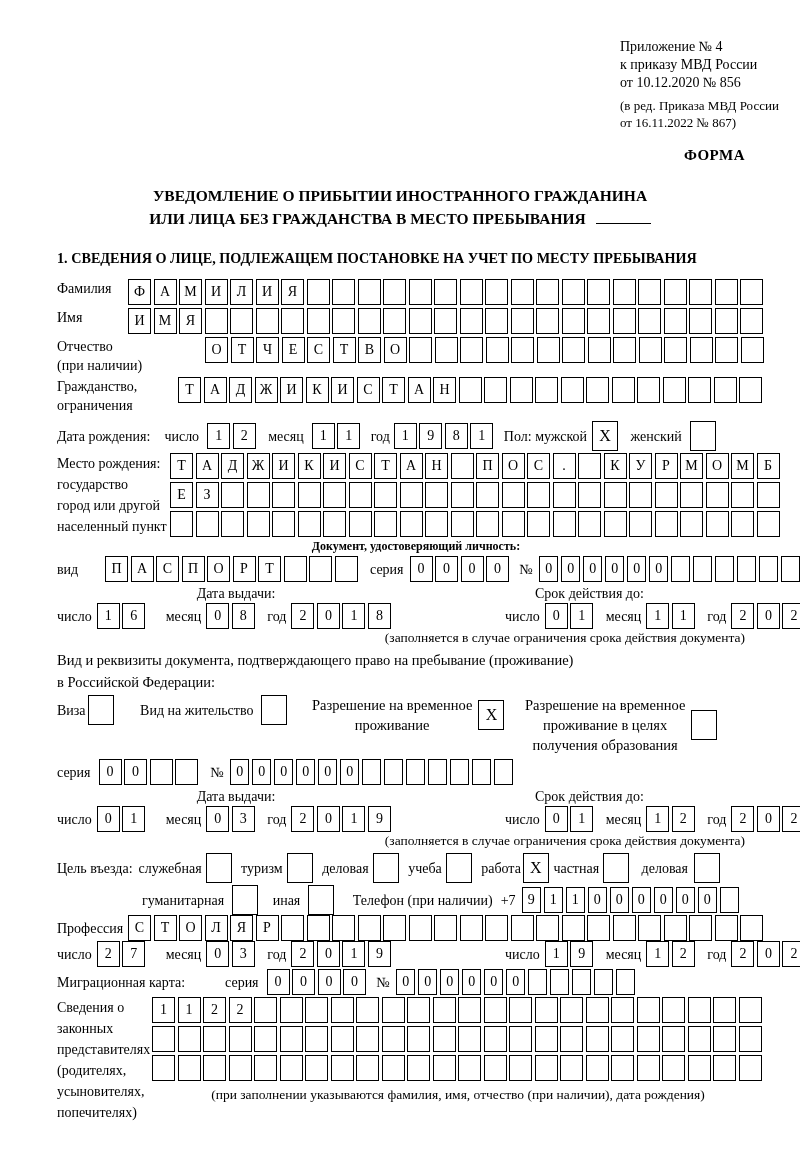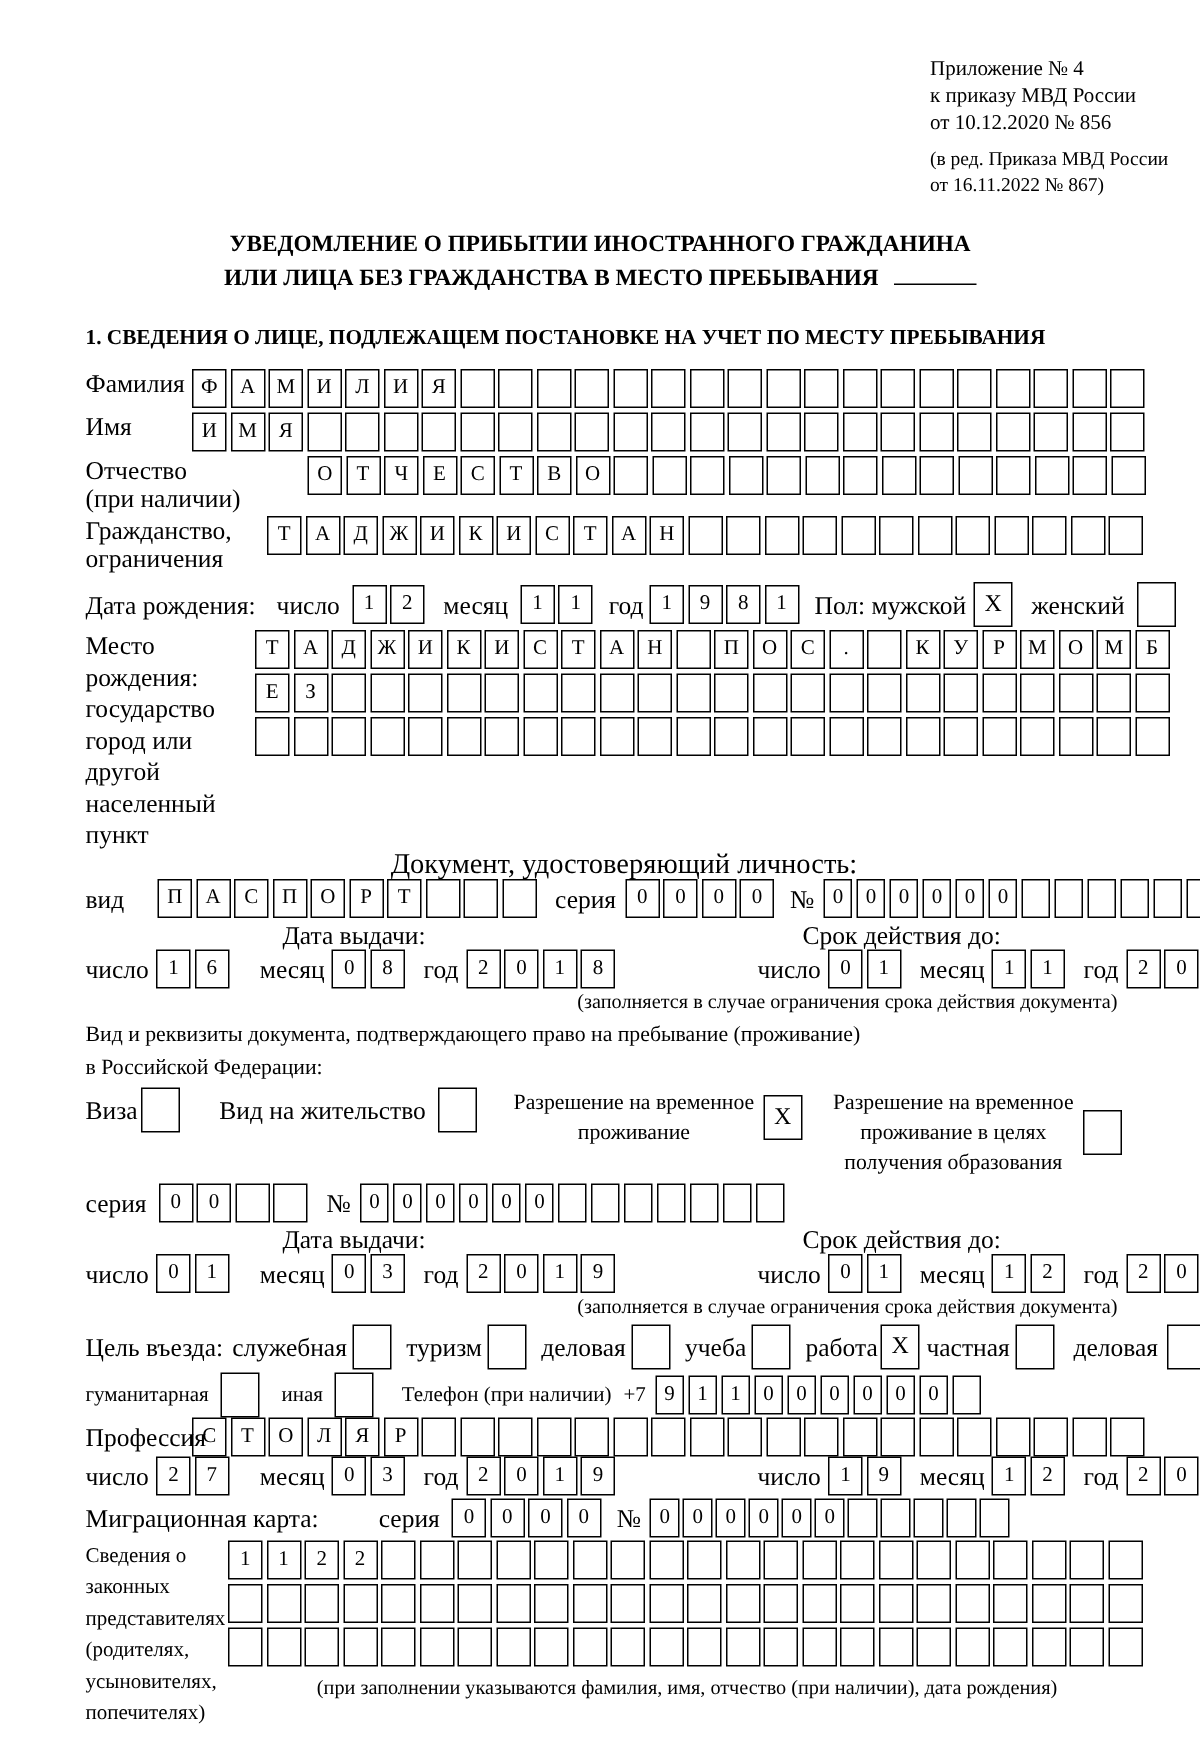--- a/index.html
+++ b/index.html
@@ -15,30 +15,30 @@
   .forma { margin-top:16px; width:718px; text-align:right; padding-right:30px;
            font-weight:bold; font-size:15px; letter-spacing:.5px; }
   .title { margin-left:-57px; width:800px; text-align:center; font-weight:bold;
            font-size:15.5px; line-height:23px; margin-top:20px; }
   .blank-line { display:inline-block; width:55px; border-bottom:1.8px solid #000;
                 margin-left:10px; }
   .sec { margin-top:20px; font-weight:bold; font-size:14.2px; width:725px; }
 
   .row { display:flex; align-items:flex-start; }
   .vctr { align-items:center; }
-  .lbl { font-size:17px; line-height:19px; flex:none; }
+  .lbl { font-size:14px; line-height:19px; flex:none; }
   .lbl2 { font-size:14px; }
   .cells { display:flex; flex:none; }
   .cell { flex:none; width:23px; height:26px; border:1.6px solid #000; margin-right:2.5px;
           display:flex; align-items:center; justify-content:center; font-size:14px; }
   .cell.big { width:26px; height:30px; font-size:16px; }
   .sm .cell { width:19.5px; }
   .col .cells { margin-top:3px; }
   .col .cells:first-child { margin-top:0; }
-  .dheading { width:718px; text-align:center; font-weight:normal; font-size:19px;
+  .dheading { width:718px; text-align:center; font-weight:bold; font-size:12px;
               margin-top:0; line-height:19px; }
   .col1 { width:448px; flex:none; }
   .center { text-align:center; }
   .dg { display:flex; align-items:center; flex:none; }
   .dg .lbl { margin-right:5px; }
   .dg .cells { margin-right:10px; }
   .note { font-size:13.5px; line-height:17px; }
   .noteR { width:718px; text-align:right; padding-right:30px; }
   .optlbl { text-align:center; font-size:14.5px; line-height:20px; flex:none; }
   .pair { display:flex; align-items:center; flex:none; }
@@ -52,20 +52,21 @@
   <div class="hdr">
     <div class="ln">Приложение № 4</div>
     <div class="ln">к приказу МВД России</div>
     <div class="ln">от 10.12.2020 № 856</div>
     <div class="amend">
       <div class="ln">(в ред. Приказа МВД России</div>
       <div class="ln">от 16.11.2022 № 867)</div>
     </div>
   </div>
 
+  <div class="forma">ФОРМА</div>
 
   <div class="title">
     <div>УВЕДОМЛЕНИЕ О ПРИБЫТИИ ИНОСТРАННОГО ГРАЖДАНИНА</div>
     <div>
       <span>ИЛИ ЛИЦА БЕЗ ГРАЖДАНСТВА В МЕСТО ПРЕБЫВАНИЯ</span><span class="blank-line"></span>
     </div>
   </div>
 
   <div class="sec">1. СВЕДЕНИЯ О ЛИЦЕ, ПОДЛЕЖАЩЕМ ПОСТАНОВКЕ НА УЧЕТ ПО МЕСТУ ПРЕБЫВАНИЯ</div>
 
@@ -549,21 +550,21 @@
     </span>
     <span class="pair" style="margin-left:10px">
       <span class="lbl" style="margin-right:6px">деловая</span>
       <span class="cells">
           <span class="cell big"></span>
         </span>
     </span>
   </div>
 
   <div class="row vctr" style="margin-top:2px">
-    <span class="pair" style="">
+    <span class="pair" style="margin-left:85px">
       <span class="lbl lbl2" style="margin-right:8px">гуманитарная</span>
       <span class="cells">
           <span class="cell big"></span>
         </span>
     </span>
     <span class="pair" style="margin-left:12px">
       <span class="lbl lbl2" style="margin-right:8px">иная</span>
       <span class="cells">
           <span class="cell big"></span>
         </span>

